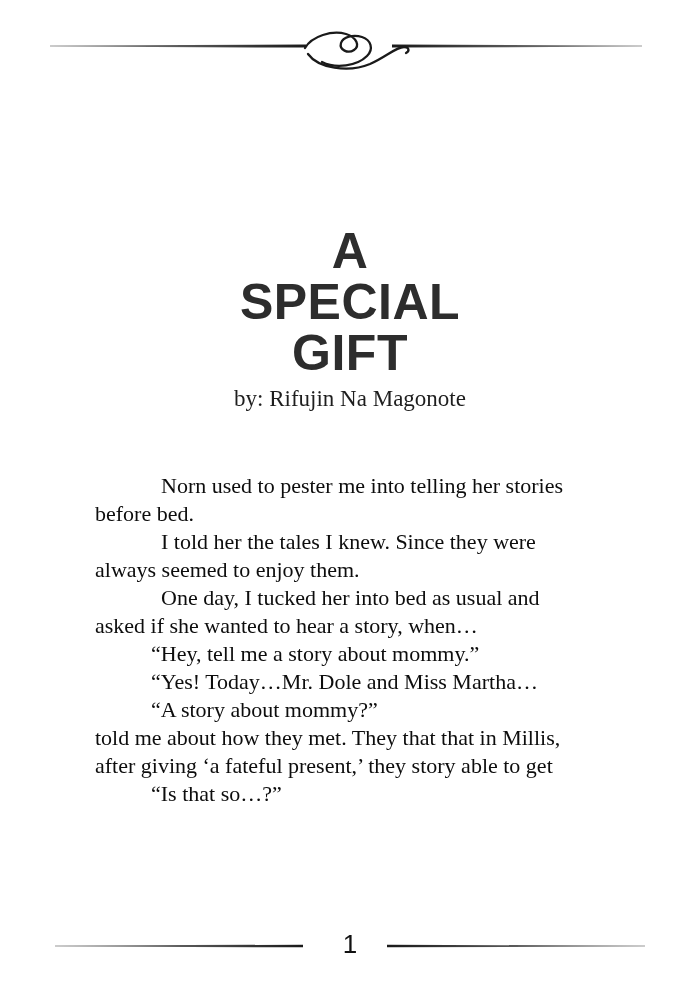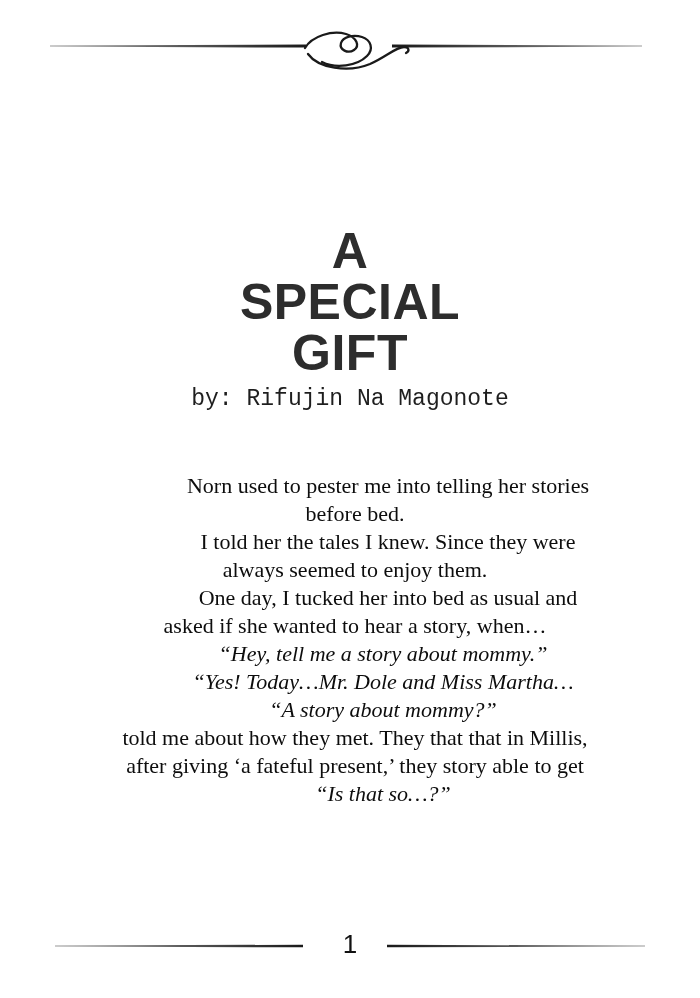--- a/index.html
+++ b/index.html
@@ -32,39 +32,39 @@
   .title-line {
     font-family: "Liberation Sans", sans-serif;
     font-weight: bold;
     font-size: 50px;
     line-height: 51px;
     color: #2d2d2d;
     letter-spacing: 0.5px;
   }
   .byline {
     margin-top: 7px;
-    font-family: Liberation Mono, monospace;
+    font-family: Liberation Serif, serif;
     font-size: 23px;
     line-height: 26px;
     color: #1e1e1e;
   }
 
   
   .body-text {
     position: absolute;
     left: 95px; top: 472px;
     width: 520px;
     font-family: "Liberation Serif", serif;
     font-size: 22px;
     line-height: 28px;
     color: #0d0d0d;
   }
-  .body-line { white-space: nowrap; text-align: center; }
+  .body-line { white-space: nowrap; }
   .body-line.indent { padding-left: 66px; }
-  .body-line.qindent { padding-left: 56px; font-style: italic; }
+  .body-line.qindent { padding-left: 56px; }
 
   
   .footer-divider {
     position: absolute;
     left: 0; top: 938px;
     width: 700px; height: 20px;
   }
   .page-number {
     position: absolute;
     left: 0; top: 930px;

